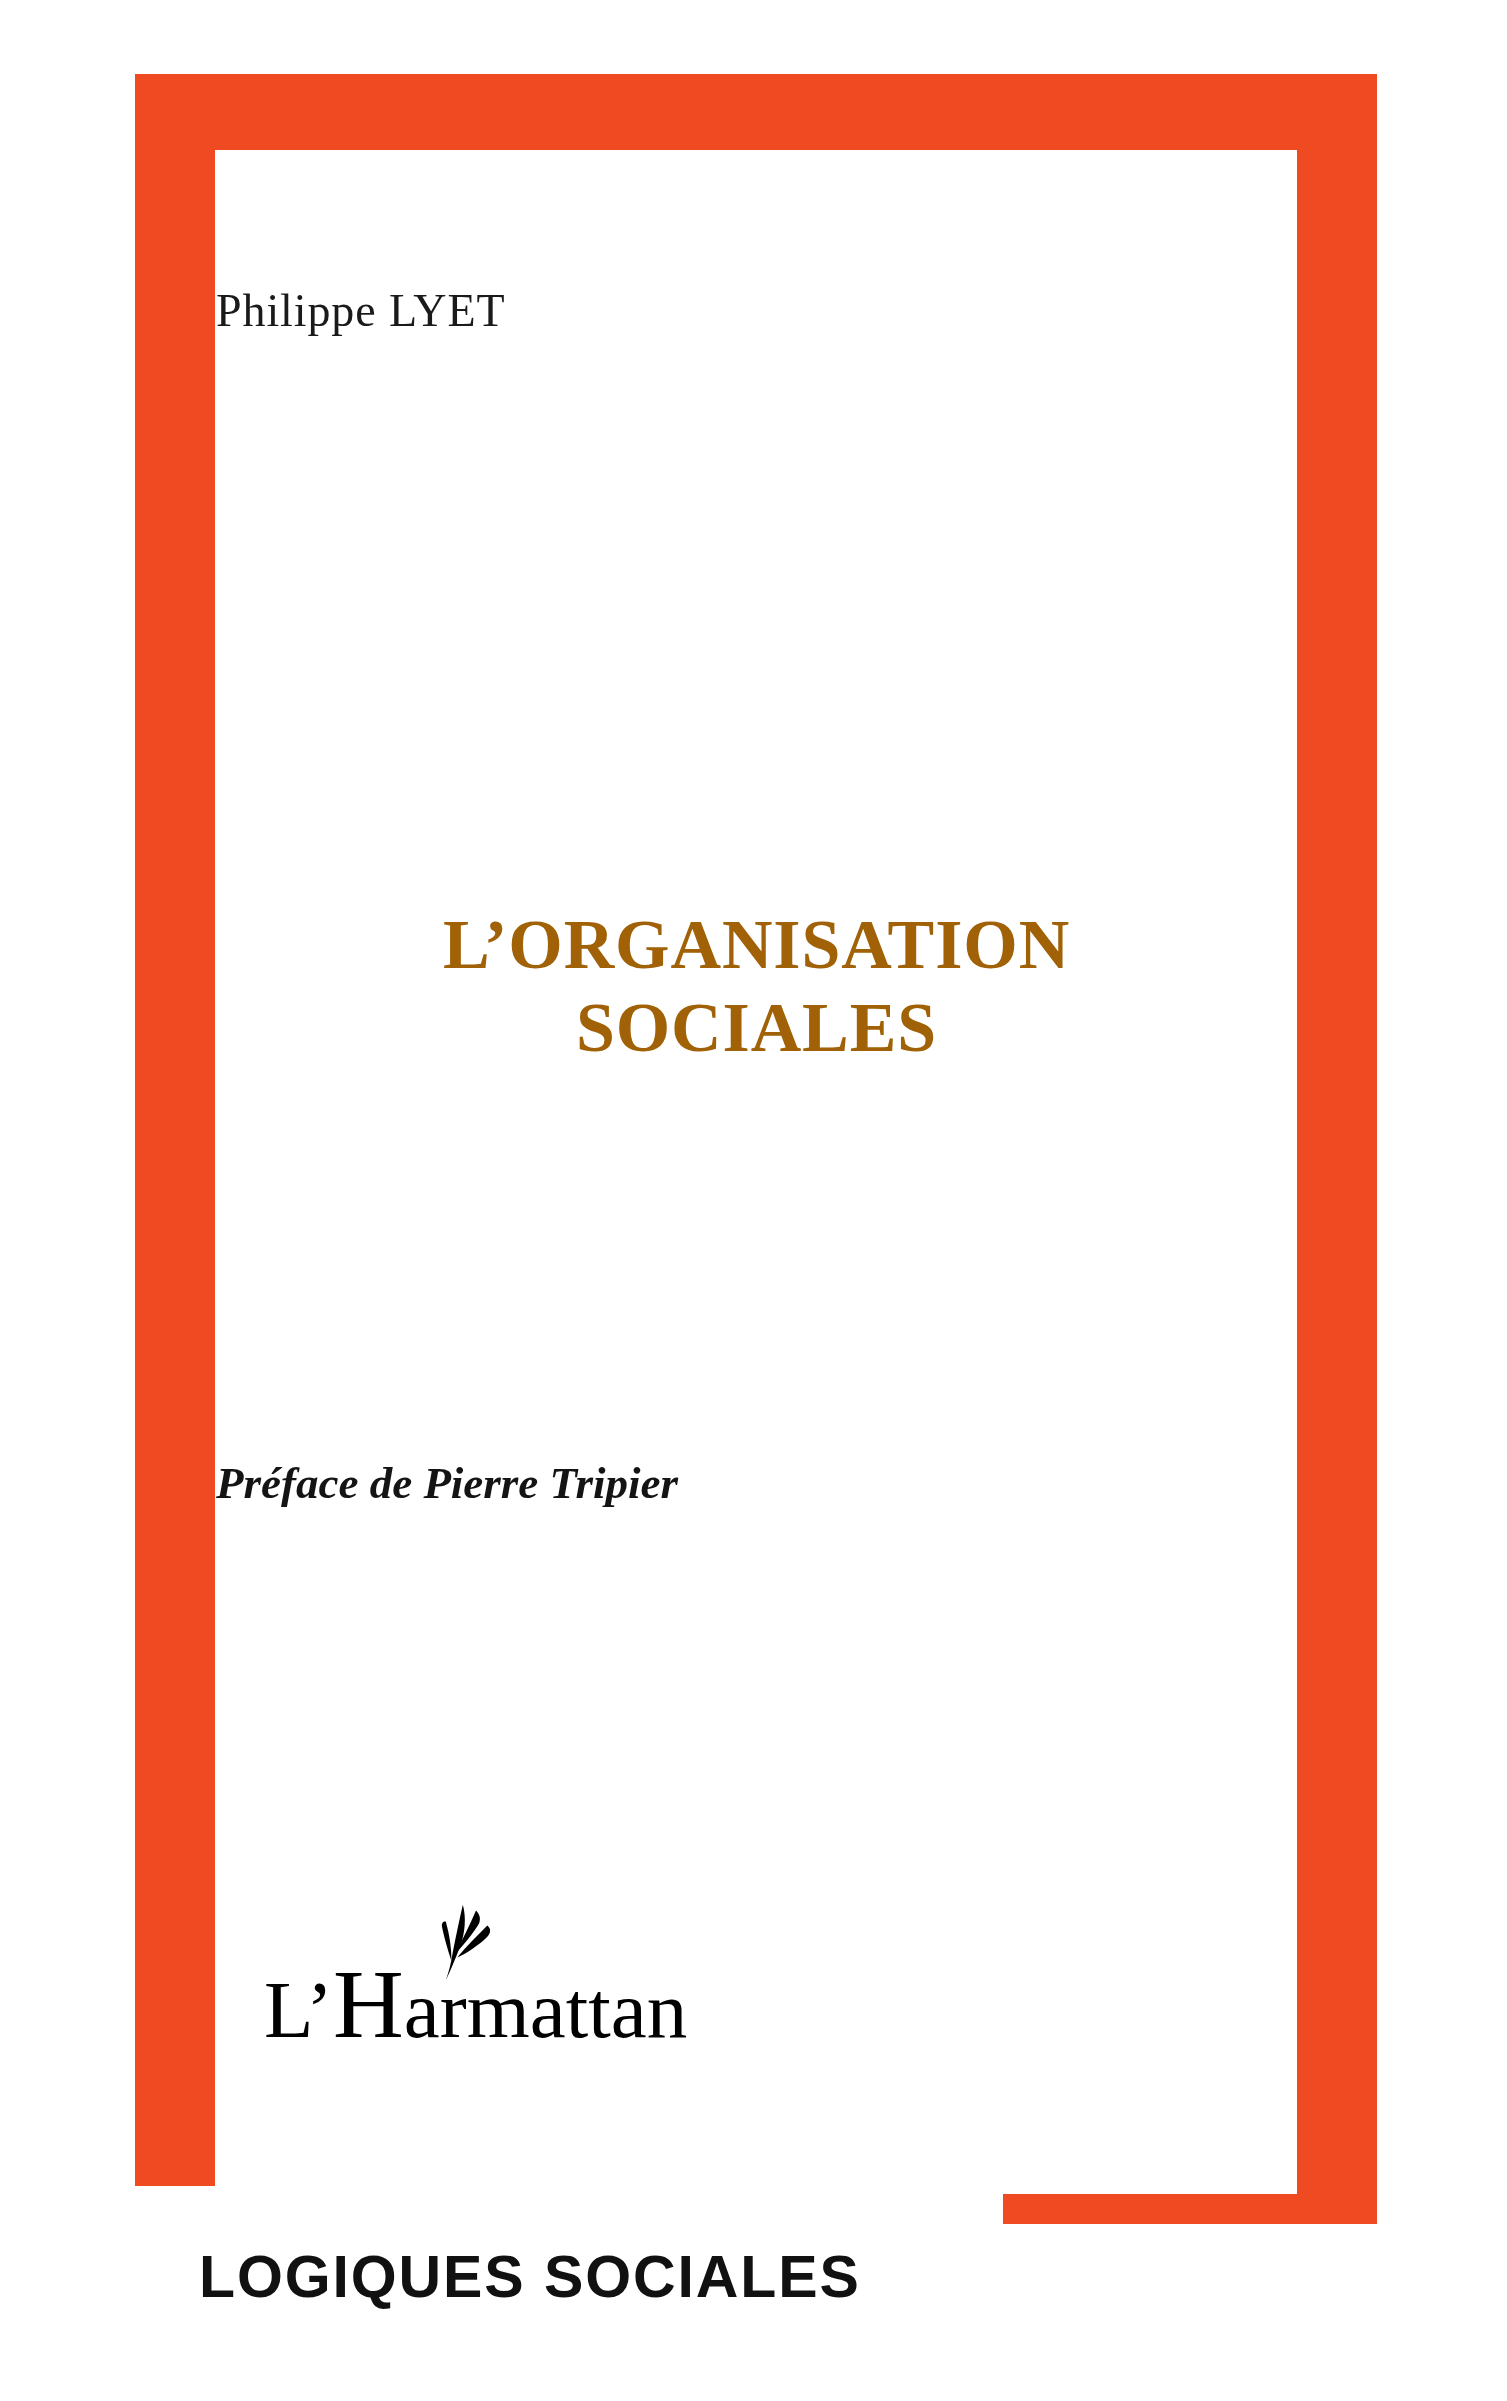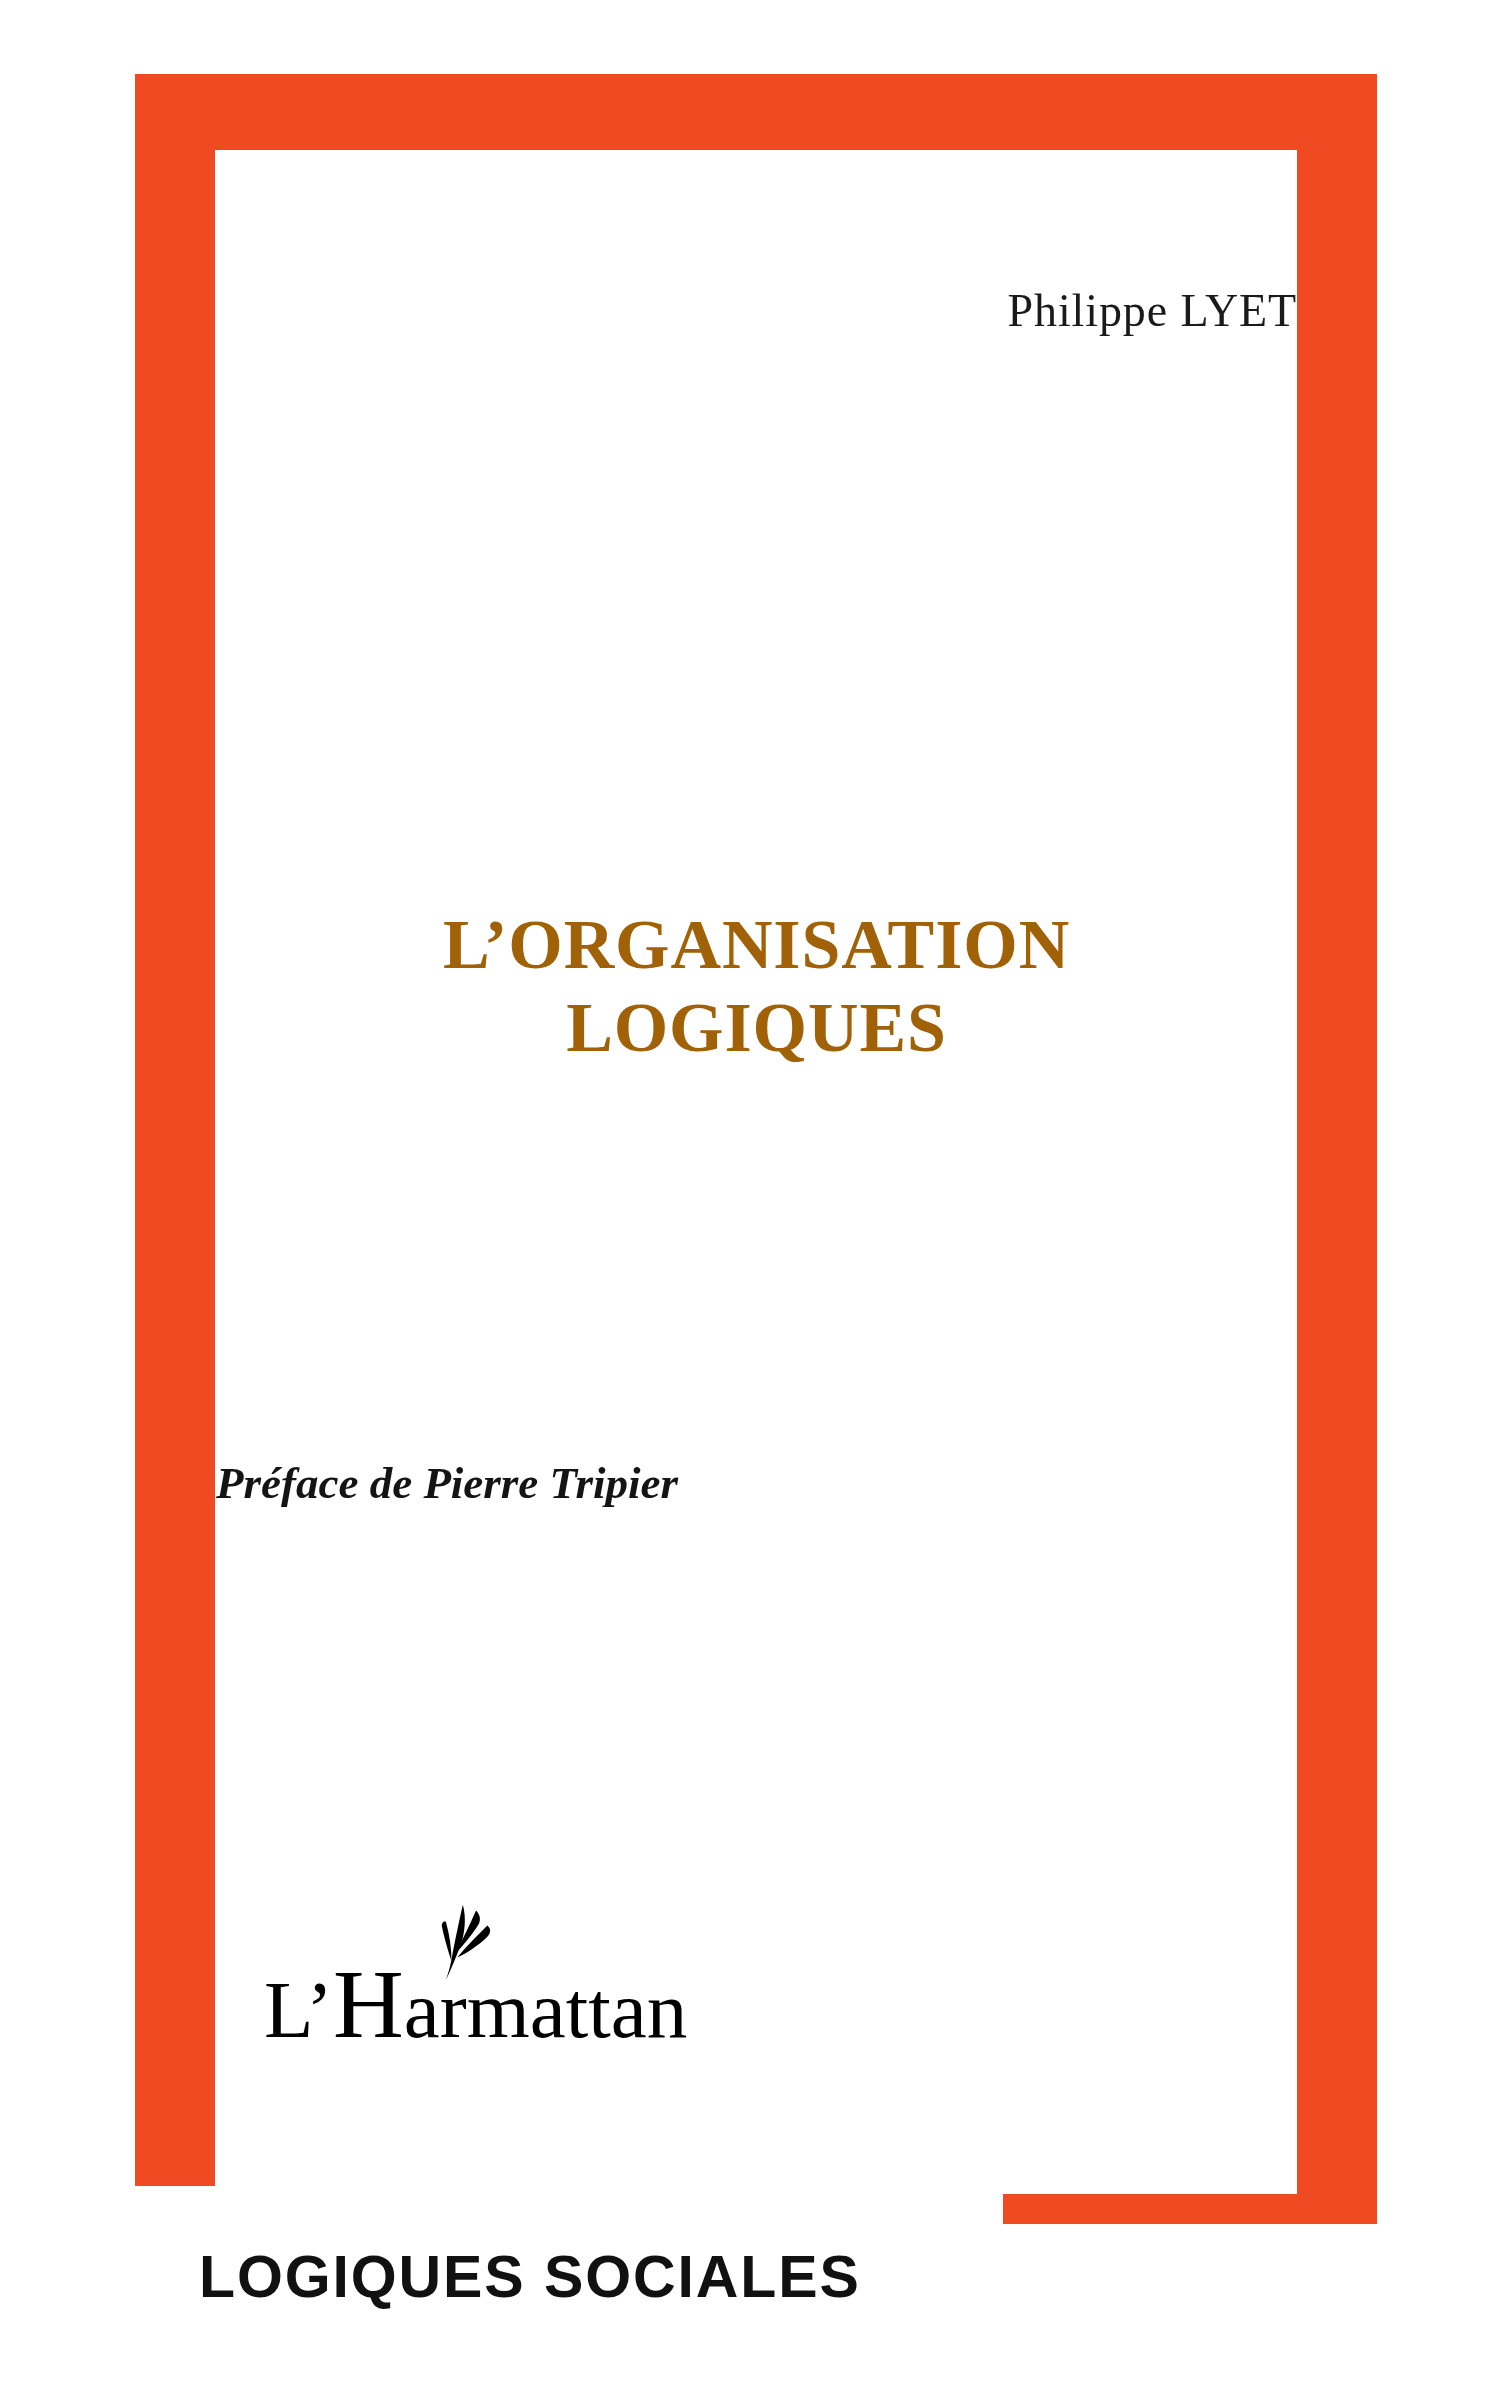--- a/index.html
+++ b/index.html
@@ -87,21 +87,21 @@
     width: 1081px;
     height: 2044px;
     background: #ffffff;
   }
 
   .author {
     position: absolute;
     left: 216px;
     top: 284px;
     width: 1081px;
-    text-align: right;
+    text-align: left;
     font-size: 46px;
     letter-spacing: 0.9px;
     color: #1a1a1a;
   }
 
   .title-block {
     position: absolute;
     left: 216px;
     top: 904px;
     width: 1081px;
@@ -180,21 +180,21 @@
   <div class="frame-right"></div>
   <div class="frame-bottom"></div>
   <div class="frame-bottom-tab"></div>
 
   <div class="page-white"></div>
 
   <div class="author">Philippe LYET</div>
 
   <div class="title-block">
     <div class="title-line">L’ORGANISATION</div>
-    <div class="title-line">LOGIQUES</div>
+    <div class="title-line">SOCIALES</div>
   </div>
 
   <div class="preface">Préface de Pierre Tripier</div>
 
   <div class="logo">
     <div class="logo-text"><span>L’</span><span class="big-h">H</span><span>armattan</span></div>
     <svg class="logo-leaf" viewBox="0 0 110 86">
       <path d="M58 4 C54 22, 50 40, 46 62 C44 72, 42 78, 40 84 C44 76, 50 62, 56 46 C60 34, 62 18, 58 4 Z" fill="#000000"></path>
       <path d="M72 10 C66 24, 58 40, 50 56 C56 50, 66 38, 74 26 C78 20, 76 14, 72 10 Z" fill="#000000"></path>
       <path d="M84 26 C74 36, 62 48, 52 60 C62 56, 76 46, 84 38 C88 34, 88 29, 84 26 Z" fill="#000000"></path>

